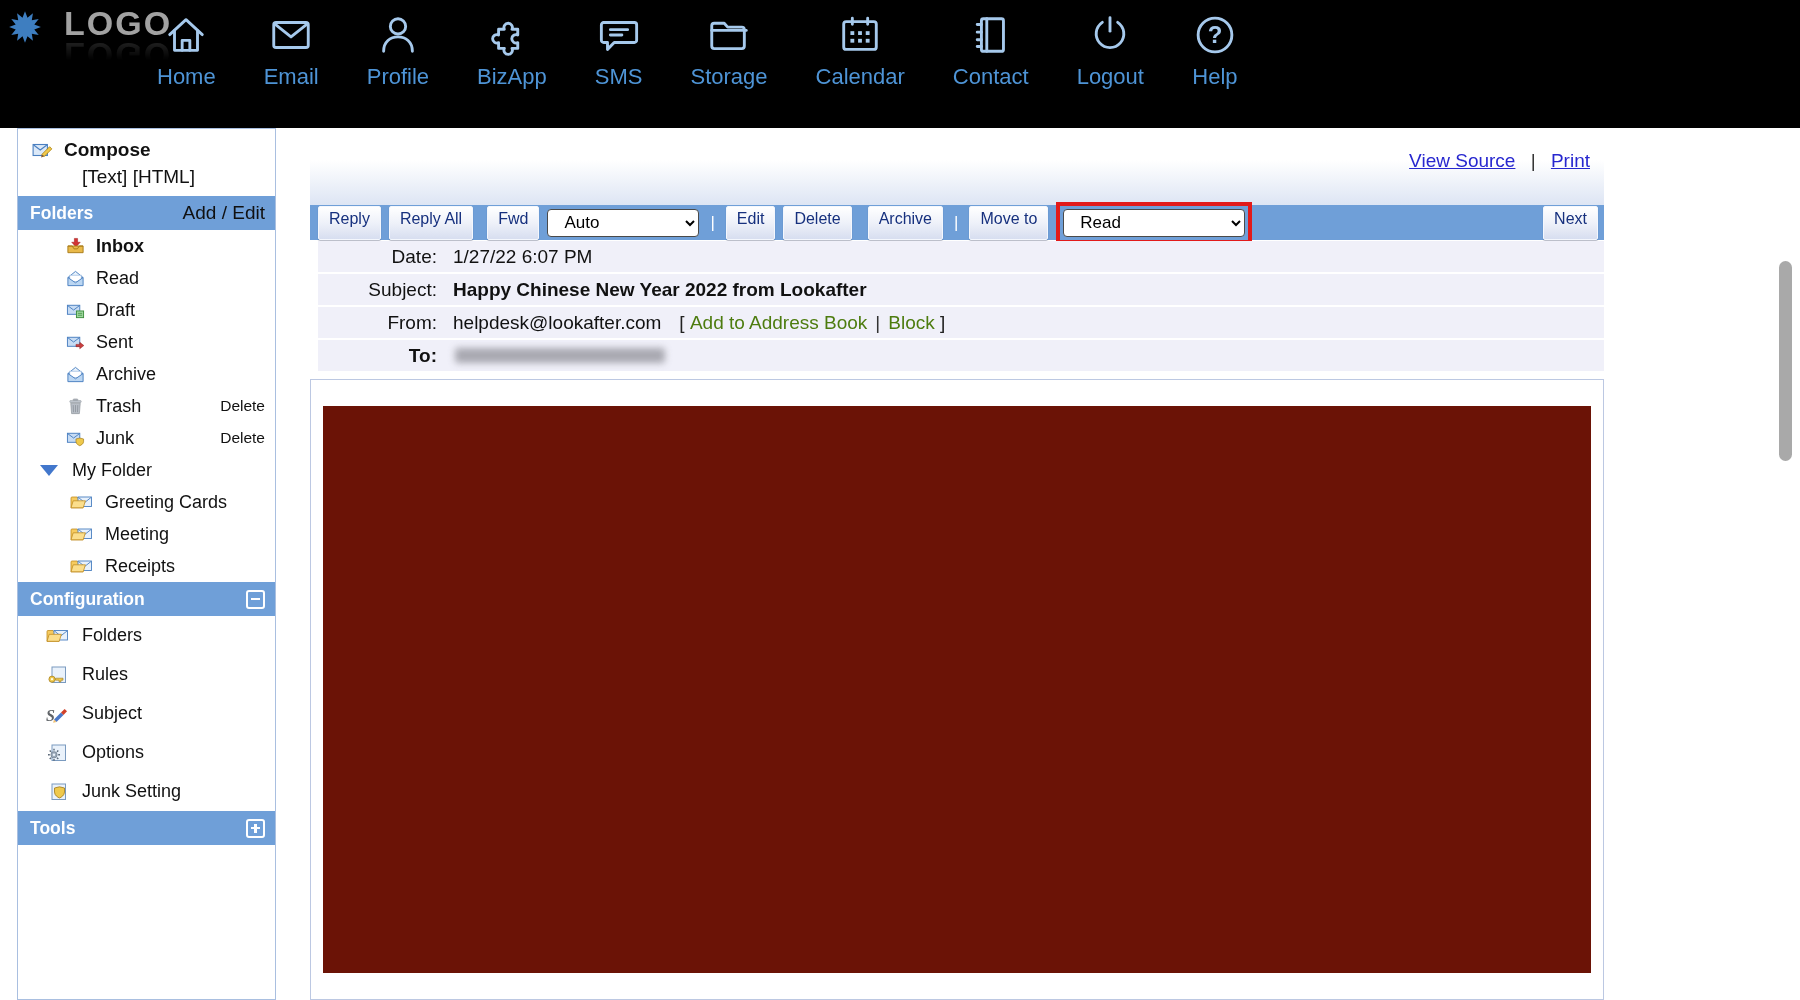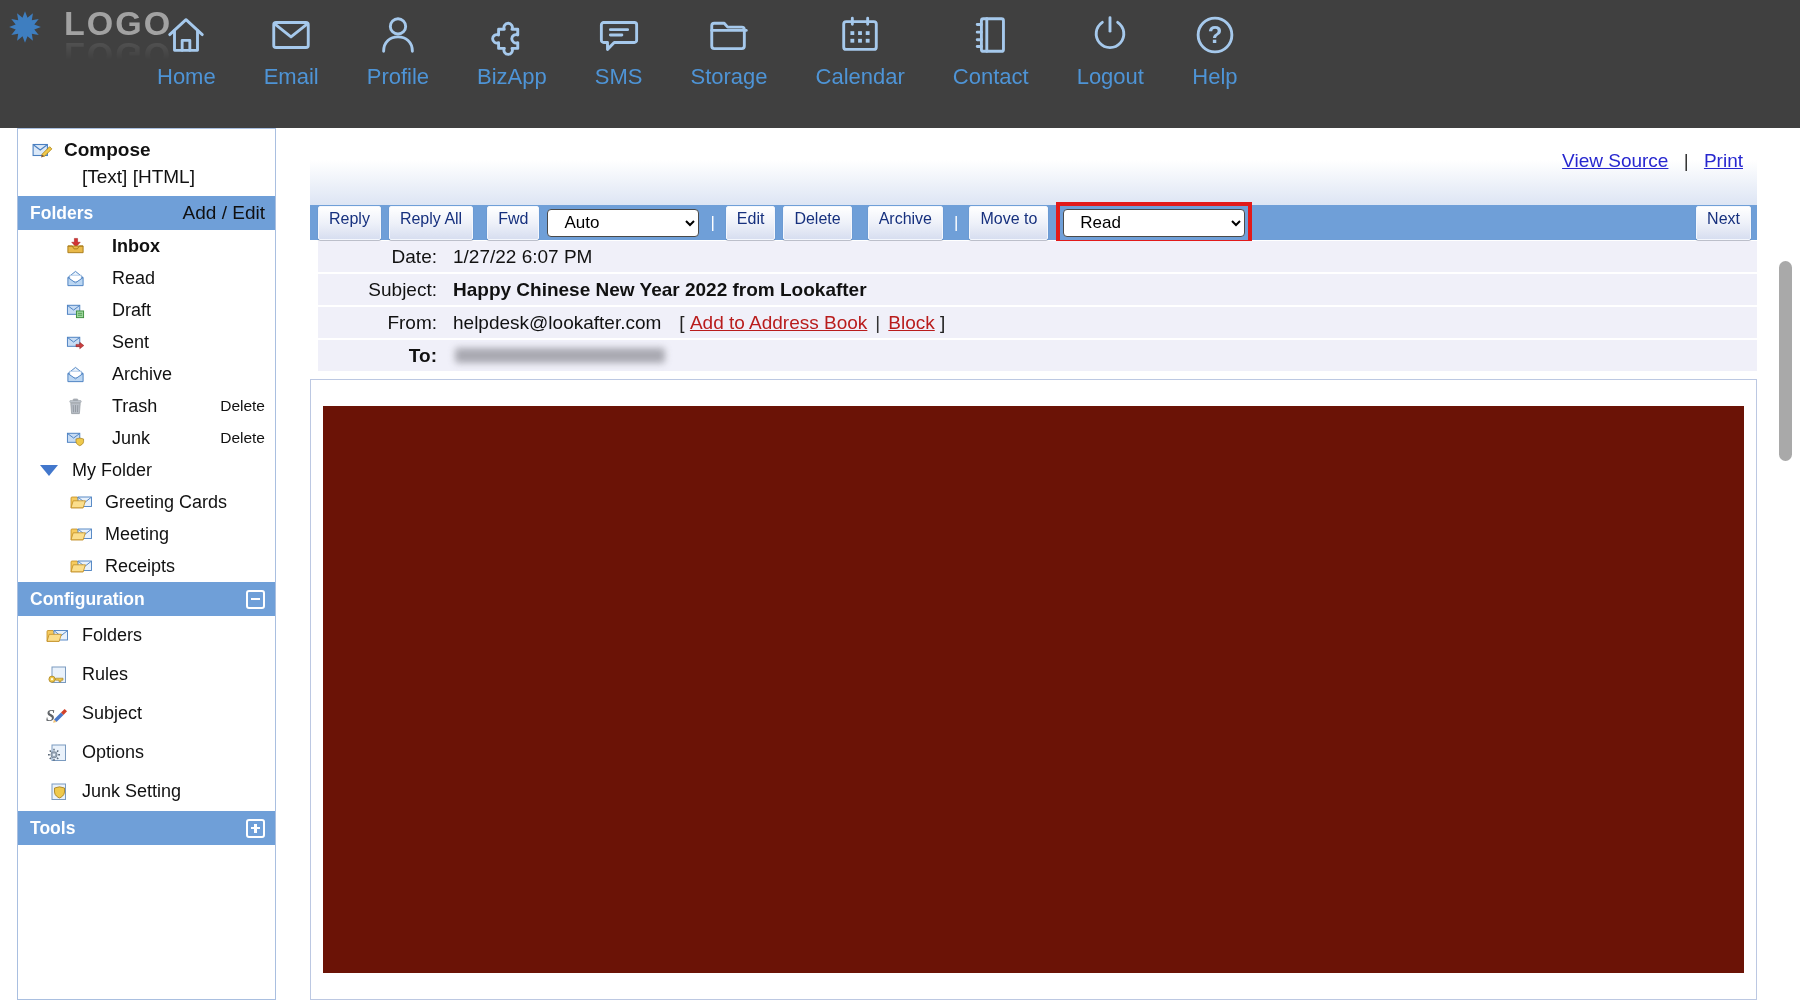--- a/index.html
+++ b/index.html
@@ -1,20 +1,20 @@
 <!DOCTYPE html>
 <html><head>
 <meta charset="utf-8">
 <style>
   * { margin:0; padding:0; box-sizing:border-box; }
   html,body { width:1800px; height:1000px; background:#fff; overflow:hidden;
               font-family:"Liberation Sans", sans-serif; color:#111; }
 
   
-  .topnav { position:absolute; left:0; top:0; width:1800px; height:128px; background:#404040; }
+  .topnav { position:absolute; left:0; top:0; width:1800px; height:128px; background:#000000; }
   .logo { position:absolute; left:8px; top:8px; display:flex; align-items:flex-start; }
   .logo .star { width:34px; height:34px; margin-top:2px; }
   .logo .wordwrap { margin-left:22px; line-height:0.9; }
   .logo .word { font-size:34px; font-weight:bold; letter-spacing:2px; color:#A2A2A2; }
   .logo .word.refl { display:block; transform:scaleY(-1); opacity:.30; color:#8c8c8c;
         -webkit-mask-image:linear-gradient(0deg, rgba(0,0,0,.9), transparent 70%); }
   .navmenu { position:absolute; left:148px; top:12px; display:flex;gap:30px; }
   .navitem { display:flex; flex-direction:column; align-items:center; padding:0 9px; cursor:pointer; }
   .navitem svg.nicon { width:46px; height:46px; stroke:#A6C9EC; fill:none;
         stroke-width:1.5; stroke-linecap:round; stroke-linejoin:round; }
@@ -33,34 +33,34 @@
            padding:0 10px 0 12px; }
   .shead .ht { color:#fff; font-weight:bold; font-size:17.5px; flex:1; }
   .shead .haction { font-size:19px; color:#101010; cursor:pointer; }
   .collbox { width:19px; height:19px; border:2px solid #fff; border-radius:3px;
              display:flex; align-items:center; justify-content:center; cursor:pointer; }
   .collbox .bar { width:9px; height:2.5px; background:#fff; position:relative; }
   .collbox .bar.plus:after { content:""; position:absolute; left:3.2px; top:-3.2px;
              width:2.5px; height:9px; background:#fff; }
   .frow { height:32px; display:flex; align-items:center; font-size:18px; cursor:pointer; }
   .frow .si { width:19px; height:19px; margin-left:48px; flex:0 0 auto; }
-  .frow .flabel { margin-left:27px; flex:1; }
+  .frow .flabel { margin-left:11px; flex:1; }
   .frow .faction { margin-right:10px; font-size:15.5px; }
   .frow.myfolder .tri { margin-left:22px; width:0; height:0; border-left:9px solid transparent;
         border-right:9px solid transparent; border-top:11px solid #4277CC; }
   .frow.myfolder .flabel { margin-left:14px; }
   .frow.sub .si { width:23px; height:19px; margin-left:52px; }
   .frow.sub .flabel { margin-left:12px; }
   .bold { font-weight:bold; }
   .crow { height:39px; display:flex; align-items:center; font-size:18px; cursor:pointer; }
   .crow .si { width:23px; height:20px; margin-left:28px; flex:0 0 auto; }
   .crow .flabel { margin-left:13px; }
 
   
-  .main { position:absolute; left:310px; top:128px; width:1447px; height:872px; }
+  .main { position:absolute; left:310px; top:128px; width:1294px; height:872px; }
   .mhead { position:absolute; left:0; top:0; right:0; height:77px;
            background:linear-gradient(180deg,#ffffff 0%,#ffffff 42%,#dde5f4 100%); }
   .viewlinks { position:absolute; top:22px; right:14px; font-size:19px; }
   .viewlinks a { color:#2727CF; text-decoration:underline; cursor:pointer; }
   .viewlinks .sep { color:#333; margin:0 10px; }
   .toolbar { position:absolute; left:0; top:77px; right:0; height:35px; background:#6F9FD8;
              display:flex; align-items:center; padding:0 6px 0 8px; overflow:visible; }
   .tbtn { font-family:"Liberation Sans", sans-serif; font-size:16px; color:#16307E;
           background:linear-gradient(180deg,#ffffff 0%,#eef1f9 50%,#d7def0 100%);
           border:1px solid #f4f7fd; border-radius:2px; padding:3px 10px 11px;
@@ -73,21 +73,21 @@
   .sel-read { width:182px; }
   .redbox { display:inline-flex; align-items:center; border:4px solid #E21A1A;
             padding:3px; margin:-6px 0 -6px 8px; background:transparent; }
   .tspacer { flex:1; }
 
   .hdrrows { position:absolute; left:0; top:113px; right:0;padding-left:8px; }
   .hrow { height:31px; margin-bottom:2px; background:#F0F0F9; display:flex; align-items:center;
           font-size:19px; }
   .hrow .hlabel { width:135px; text-align:right; padding-right:16px; flex:0 0 auto; }
   .hrow .hval  { display:flex; align-items:center; }
-  .hrow a { color:#b91c1c; text-decoration:underline; cursor:pointer; }
+  .hrow a { color:#4d7c0f; cursor:pointer; }
   .fromextras { margin-left:18px; color:#222; }
   .fromextras .pipe { margin:0 8px; color:#333; }
   .redacted { width:210px; height:15px; background:#97979f; border-radius:3px;
               filter:blur(3.5px); opacity:.8; margin-left:2px; }
 
   .bodybox { position:absolute; left:0; top:251px; right:0; bottom:0;
              border:1px solid #BCC8E2; background:#fff; overflow:hidden;
              padding:26px 12px 0 12px; }
   .bodyblock { width:100%; height:calc(100% - 26px); background:#6B1306; }
 

